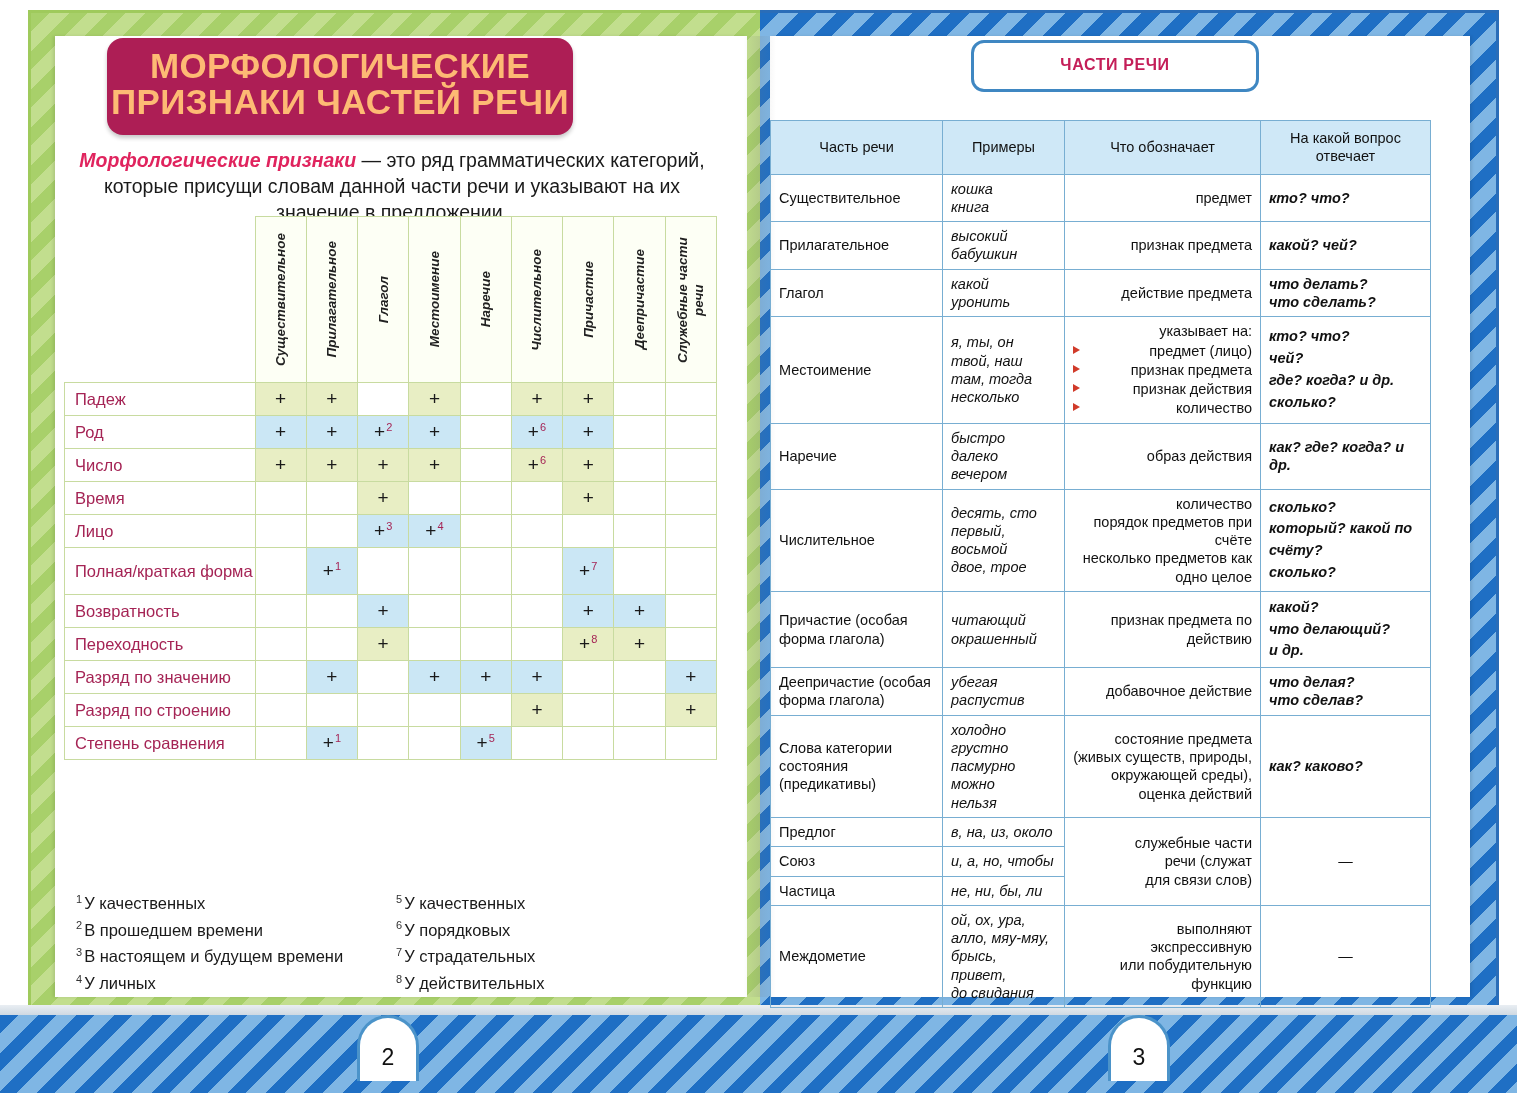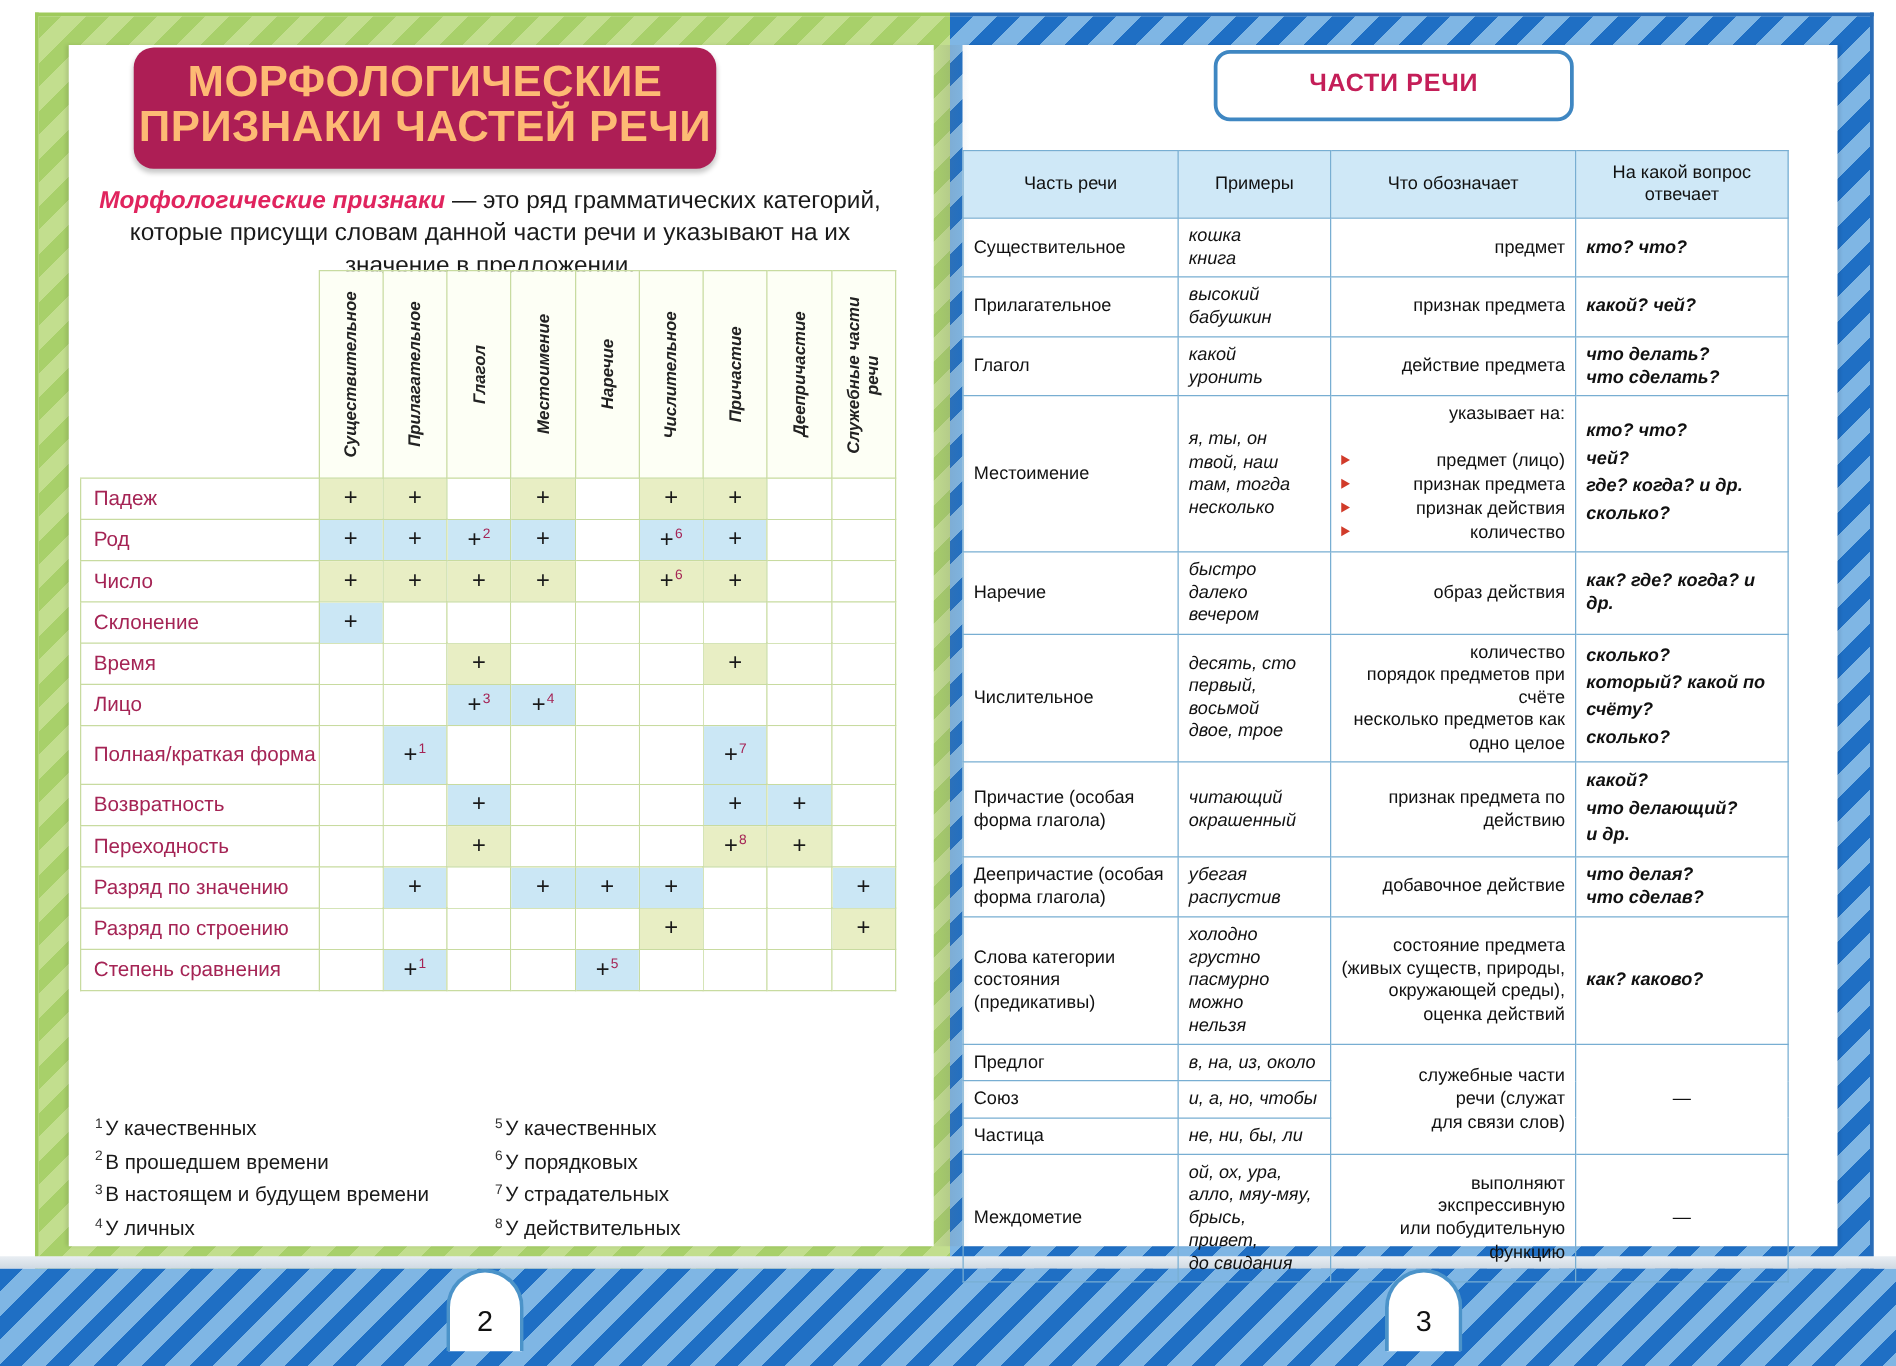--- a/index.html
+++ b/index.html
@@ -206,21 +206,21 @@
     position: absolute;
     left: 211px; top: 40px;
     width: 282px;
     padding: 13px 0 15px;
     background: #ffffff;
     border: 3px solid #3f87c2;
     border-radius: 13px;
     text-align: center;
     color: #c41e58;
     font-weight: bold;
-    font-size: 20px;
+    font-size: 16px;
     letter-spacing: .6px;
     z-index: 6;
   }
 
   .pos-wrap{
     position: absolute;
     left: 10px; top: 120px;
     width: 660px;
     z-index: 6;
   }
@@ -262,21 +262,21 @@
     padding-left: 16px;
     line-height: 1.3;
   }
   .bullet-list li .tri{
     position:absolute; left:0; top:4px;
     width:0;height:0;
     border-left:7px solid #d13b2a;
     border-top:4.5px solid transparent;
     border-bottom:4.5px solid transparent;
   }
-  .mean-head{ margin-bottom:20px; }
+  .mean-head{ margin-bottom:2px; }
   .dash { text-align:center; font-size:20px; color:#111; font-style:normal; font-weight:normal;}
 
   
   .pagetab {
     position: absolute;
     bottom: 12px;
     width: 62px; height: 66px;
     background: #ffffff;
     border: 3px solid #4b93c9;
     border-bottom: none;
@@ -371,32 +371,20 @@
             </tr>
             <tr>
               <td class="rowlabel">Число</td>
               <td class="mc g">+</td>
               <td class="mc g">+</td>
               <td class="mc g">+</td>
               <td class="mc g">+</td>
               <td class="mc"></td>
               <td class="mc g">+<span class="sup">6</span></td>
               <td class="mc g">+</td>
-              <td class="mc"></td>
-              <td class="mc"></td>
-            </tr>
-            <tr>
-              <td class="rowlabel">Склонение</td>
-              <td class="mc b">+</td>
-              <td class="mc"></td>
-              <td class="mc"></td>
-              <td class="mc"></td>
-              <td class="mc"></td>
-              <td class="mc"></td>
-              <td class="mc"></td>
               <td class="mc"></td>
               <td class="mc"></td>
             </tr>
             <tr>
               <td class="rowlabel">Время</td>
               <td class="mc"></td>
               <td class="mc"></td>
               <td class="mc g">+</td>
               <td class="mc"></td>
               <td class="mc"></td>

